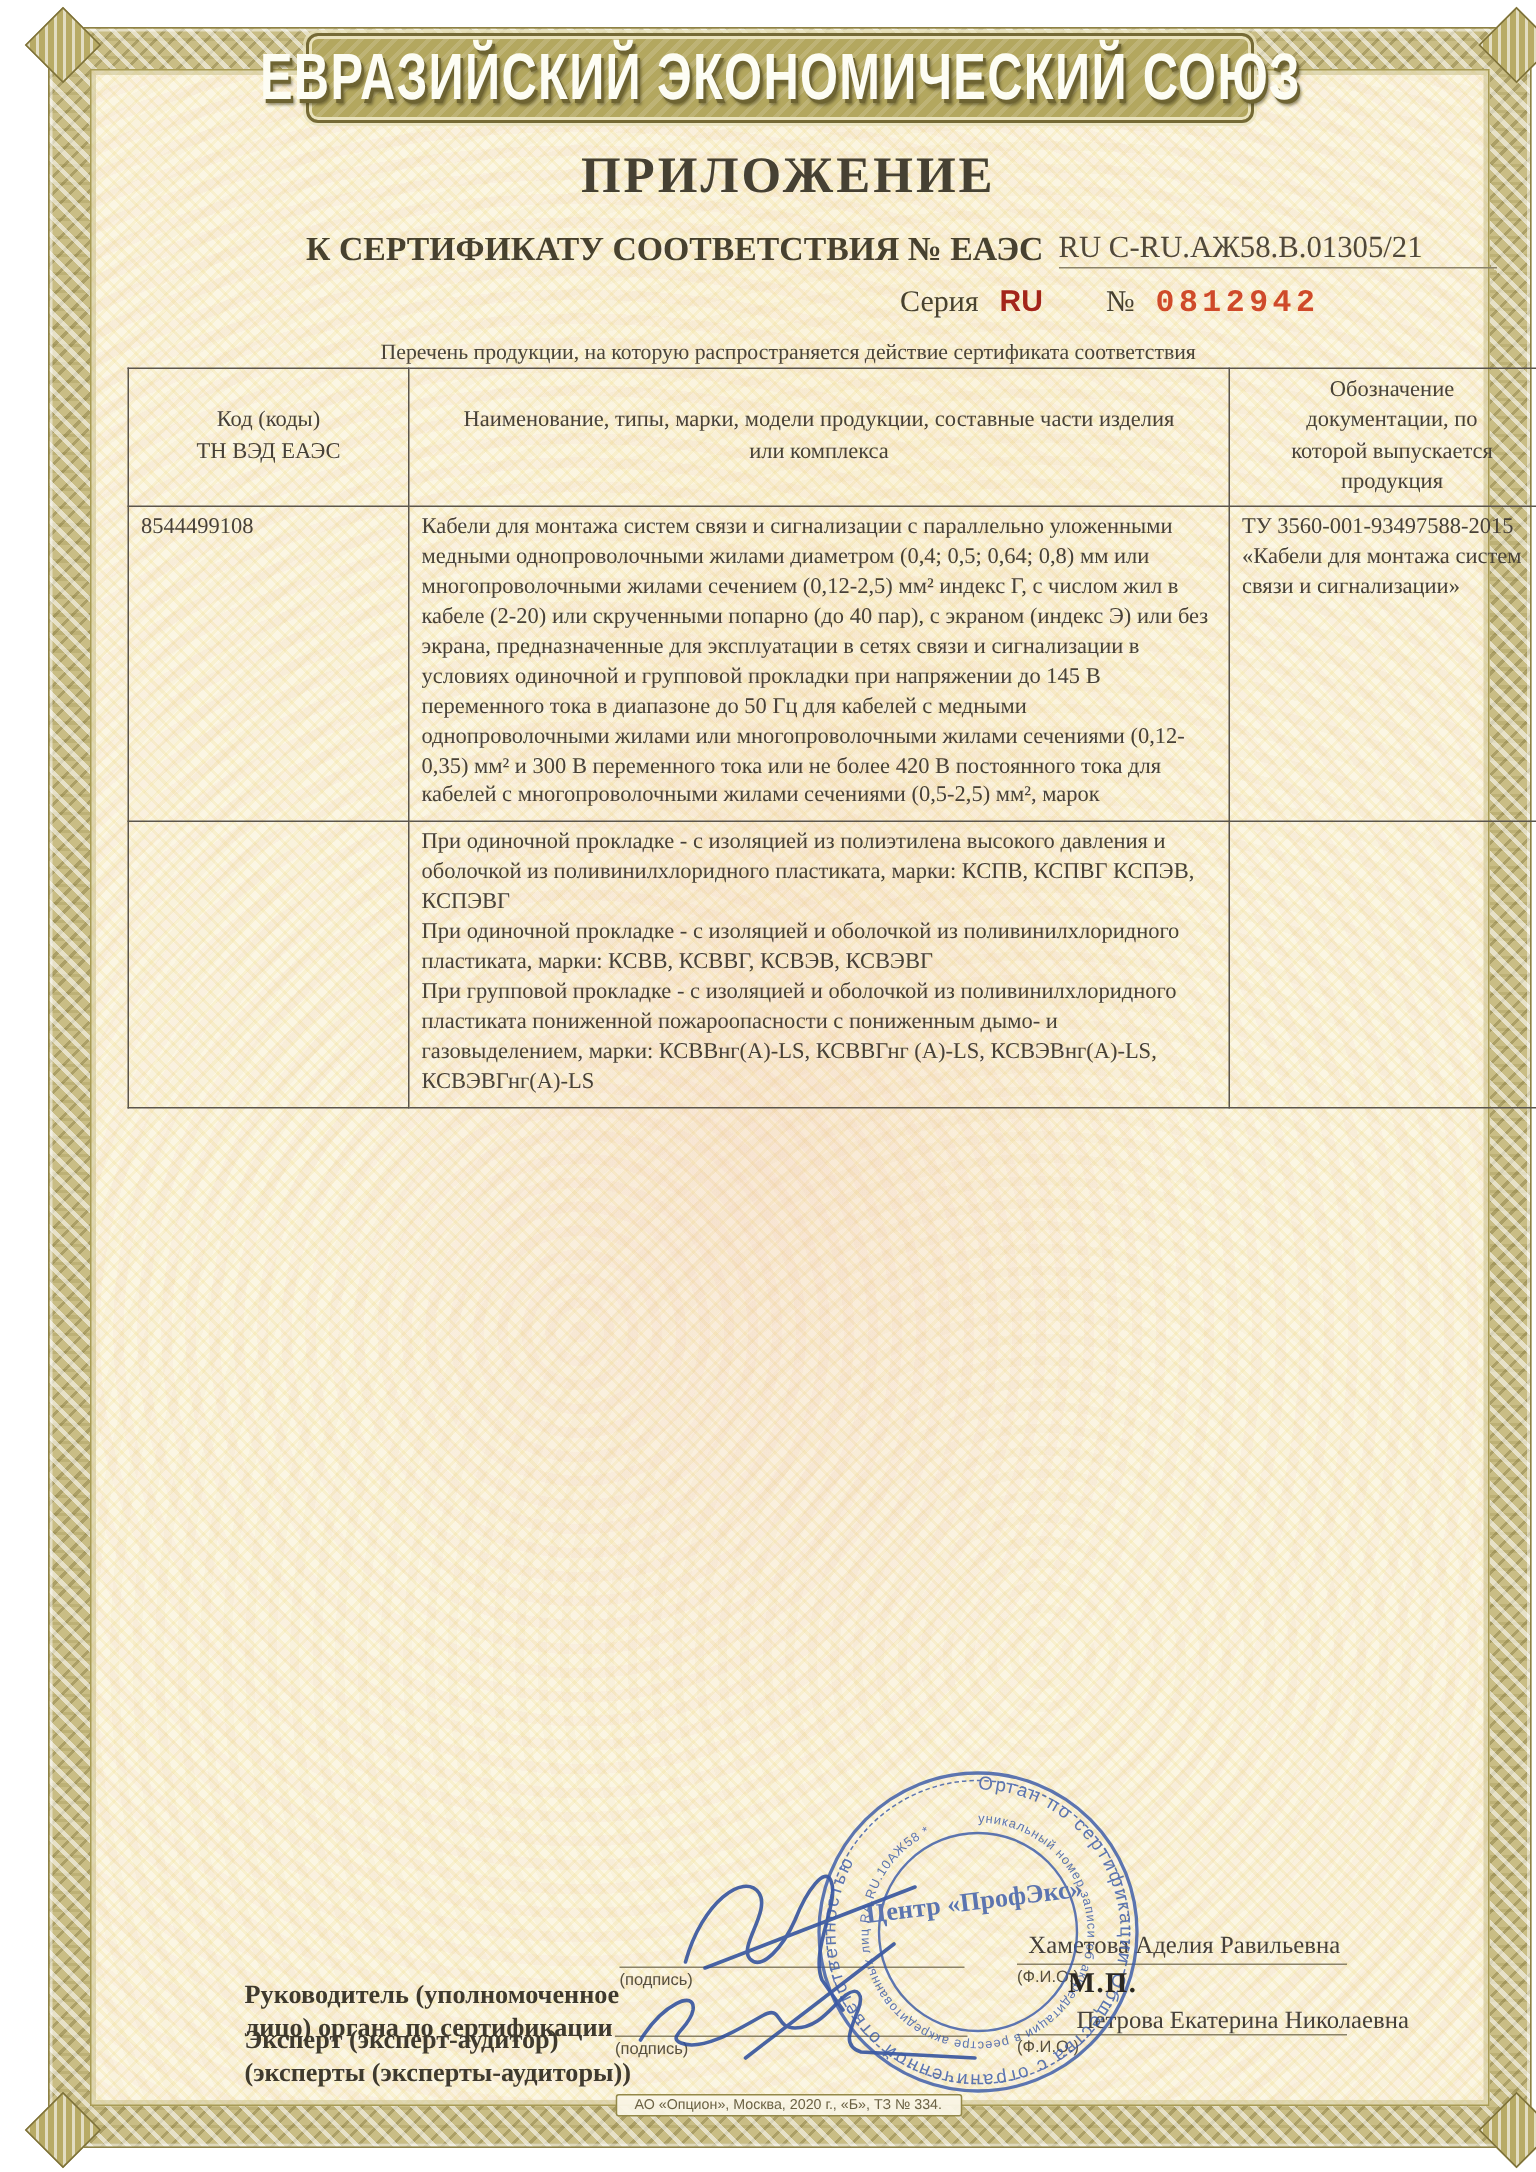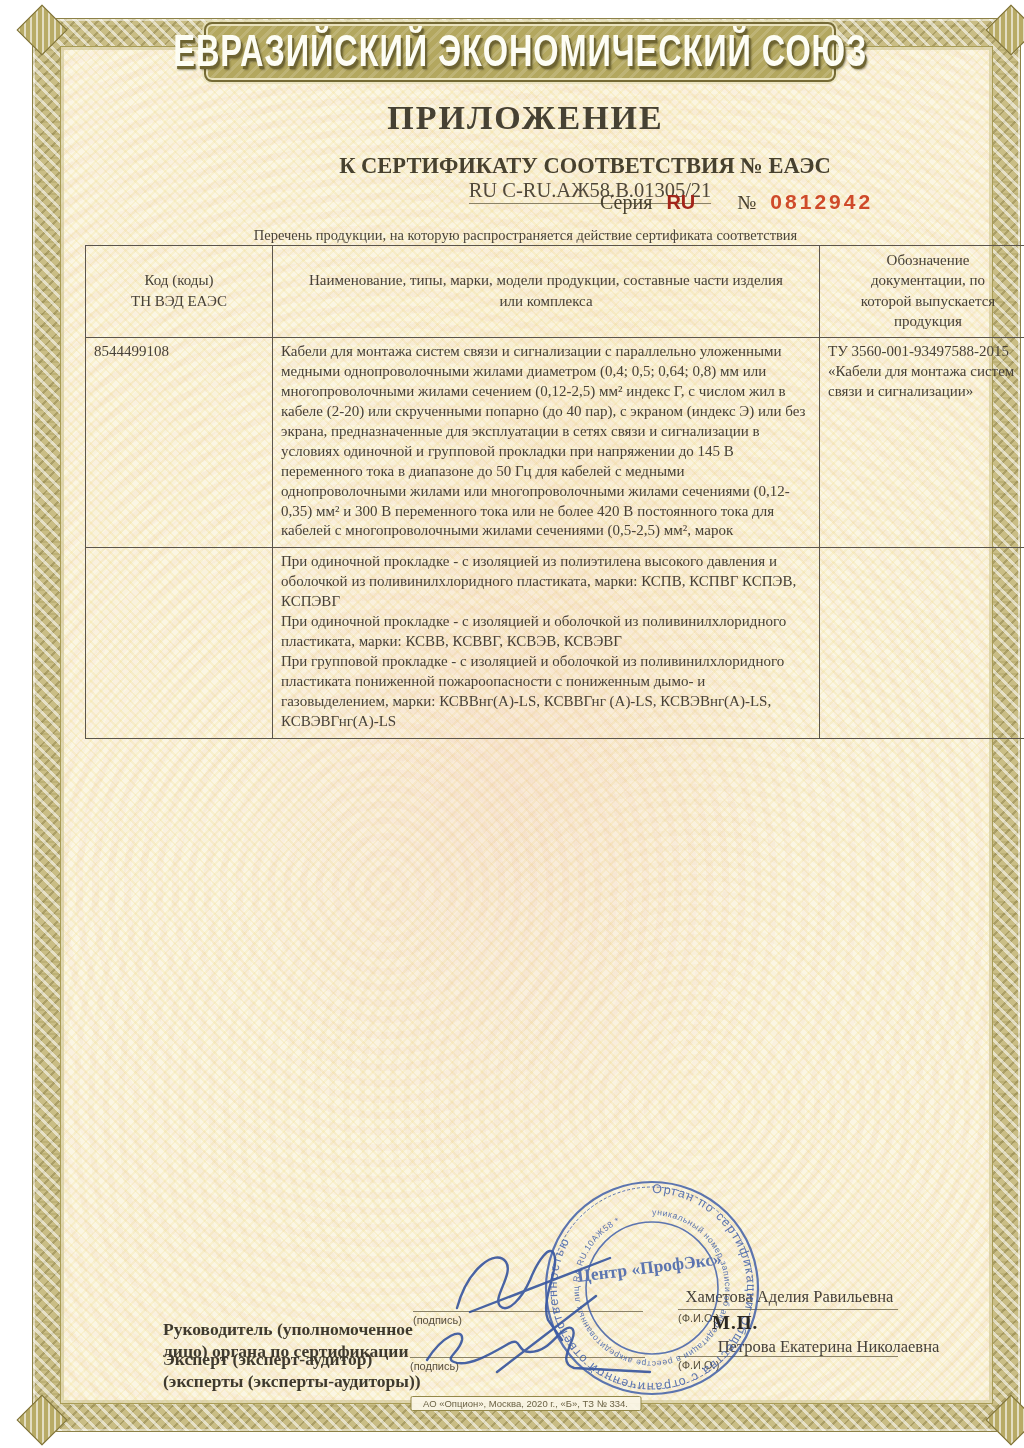--- a/index.html
+++ b/index.html
@@ -50,31 +50,31 @@
   #banner .banner-text{
     font-family:"Liberation Sans", sans-serif;font-weight:bold;font-size:37px;color:#fdfdf4;
     white-space:nowrap;display:inline-block;transform:scale(.88,1.18);letter-spacing:1px;
     text-shadow:2px 2px 0 #6e6432, 3px 3px 2px rgba(70,62,28,.55);
   }
   
   #doc-title{
     position:absolute;left:0;top:99px;width:100%;text-align:center;
     font-size:34px;font-weight:bold;letter-spacing:2px;color:#464133;z-index:3;
   }
-  #cert-line{position:absolute;left:188px;top:153px;width:794px;display:flex;align-items:center;z-index:3;flex-direction:column;}
+  #cert-line{position:absolute;left:204px;top:153px;width:794px;display:flex;align-items:flex-end;z-index:3;}
   #cert-label{font-weight:bold;font-size:22.5px;color:#47412f;white-space:nowrap;}
   #cert-number{
     flex:1;margin-left:10px;font-size:20.5px;color:#50483a;white-space:nowrap;
     border-bottom:1.5px solid #8a8268;padding-bottom:1px;text-align:left;
   }
   #series-line{position:absolute;left:600px;top:190px;display:flex;align-items:baseline;gap:14px;z-index:3;}
   #series-label{font-size:20px;color:#47412f;}
   #series-value{font-family:"Liberation Sans", sans-serif;font-weight:bold;font-size:20px;color:#a3251a;}
   #number-sign{font-size:20px;color:#47412f;margin-left:28px;}
-  #serial-number{font-family:Liberation Sans, sans-serif;font-size:21px;font-weight:bold;color:#cf4a2a;letter-spacing:3px;}
+  #serial-number{font-family:Liberation Mono, monospace;font-size:21px;font-weight:bold;color:#cf4a2a;letter-spacing:3px;}
   #list-caption{
     position:absolute;left:0;top:227px;width:100%;text-align:center;
     font-size:14.5px;color:#4a443a;z-index:3;
   }
   
   #product-table{
     position:absolute;left:85px;top:245px;width:900px;border-collapse:collapse;z-index:3;
     table-layout:fixed;
   }
   #product-table td{

